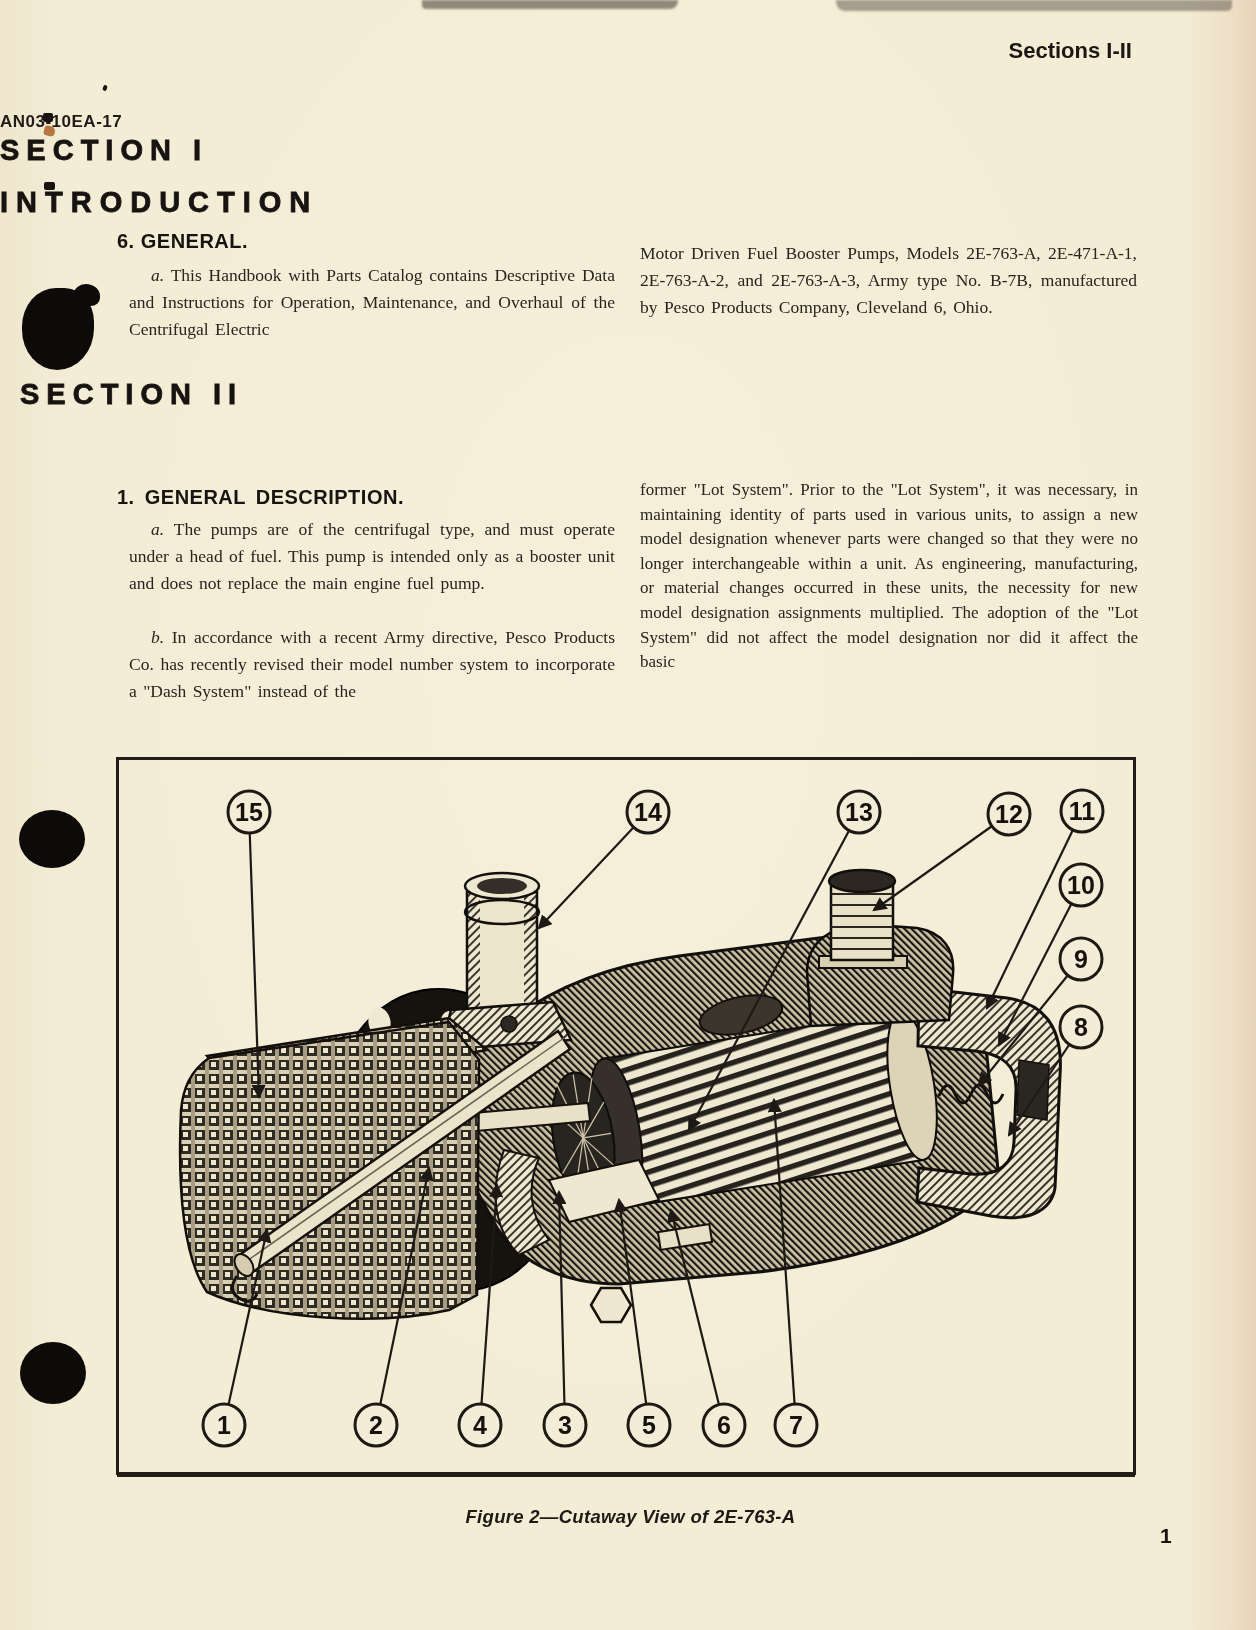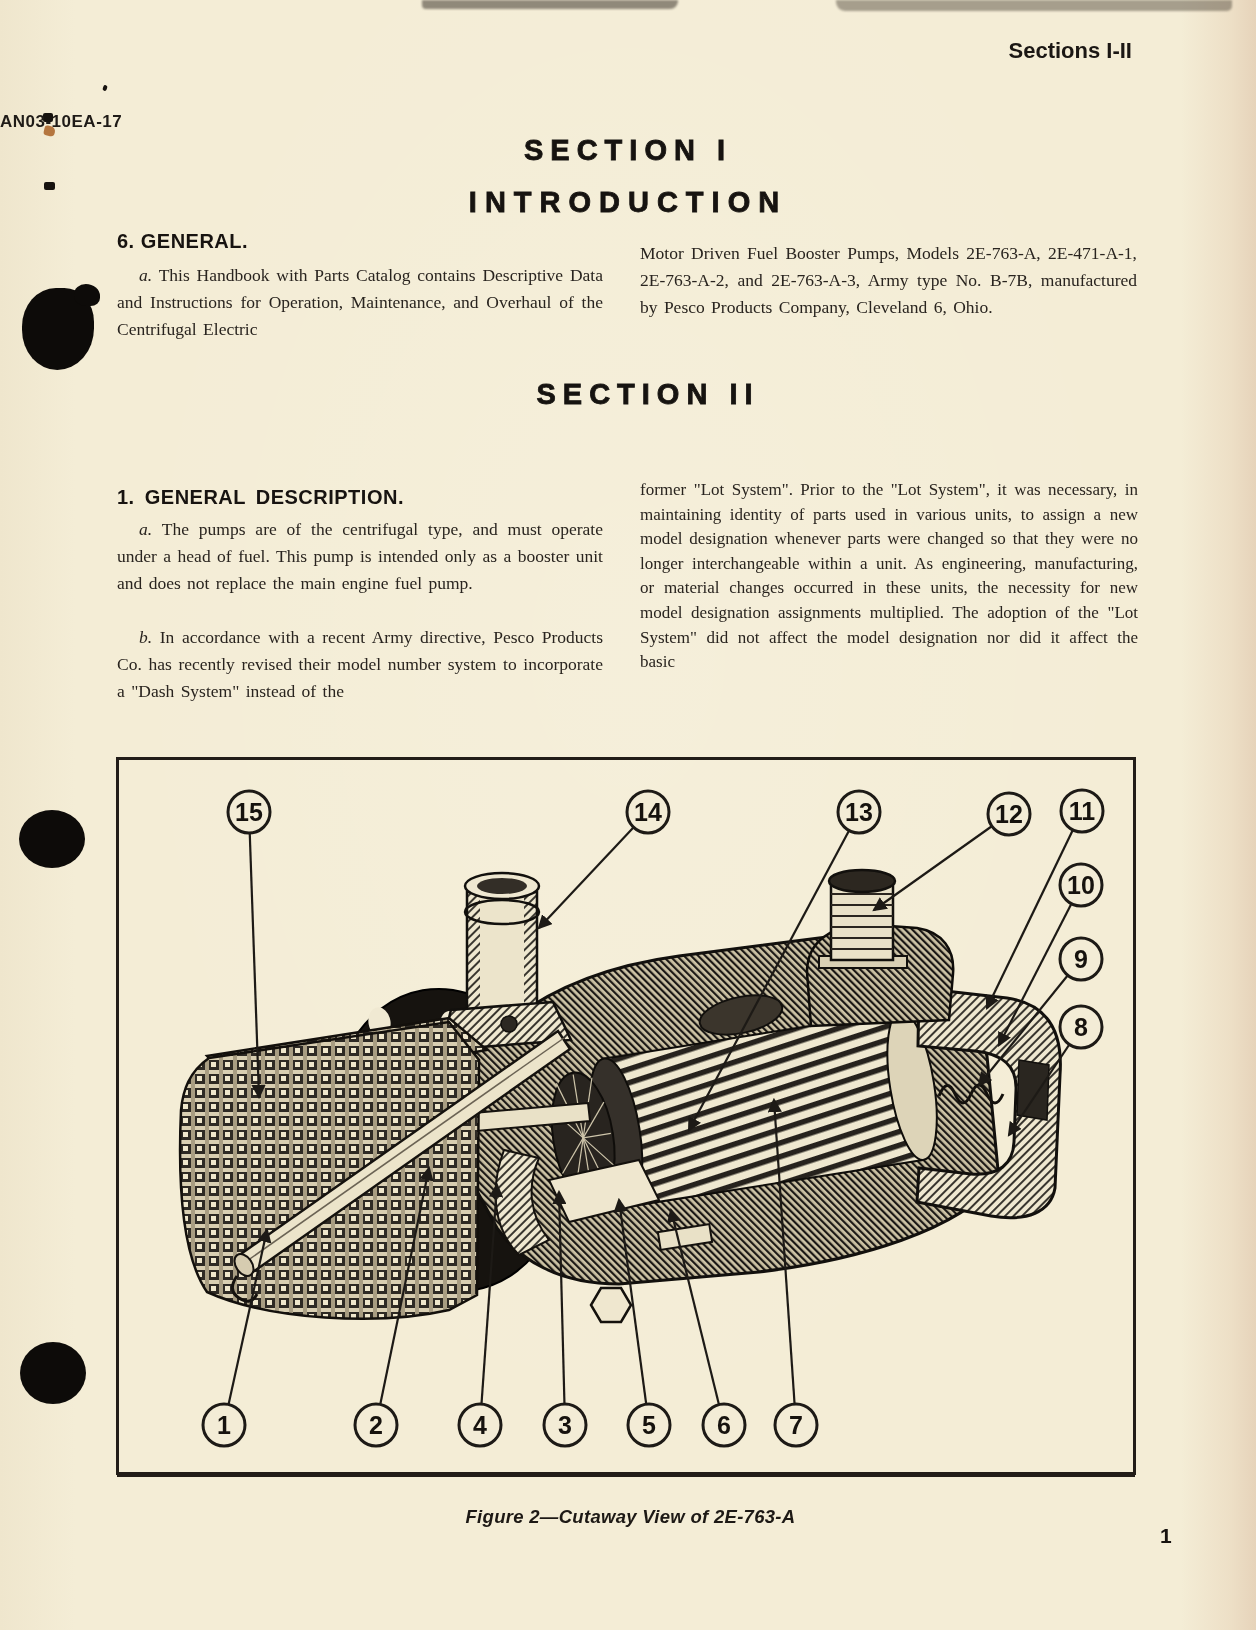--- a/index.html
+++ b/index.html
@@ -33,21 +33,21 @@
   .hdr-sections{
     position:absolute;top:38px;right:124px;
     font-family:"Liberation Sans", sans-serif;font-weight:700;font-size:22px;color:#1b1714;
   }
   .hdr-doc{
     position:absolute;top:72px;left:0;width:1140px;text-align:left;
     font-family:"Liberation Sans", sans-serif;font-weight:700;font-size:17px;letter-spacing:.5px;color:#1f1b17;margin-top:40px;
   }
   
   .sec-title{
-    position:absolute;left:0;width:1256px;text-align:center;
+    position:absolute;left:0;width:1256px;
     font-family:"Liberation Sans", sans-serif;font-weight:700;color:#161310;
     font-size:29px;letter-spacing:7px;
     -webkit-text-stroke:0.8px #161310;
   }
   .t-sec1{top:134px;}
   .t-int{top:186px;letter-spacing:8px;}
   .t-sec2{top:378px;margin-left:20px;}
   .t-desc{top:428px;letter-spacing:8px;}
   
   .col-head{
@@ -55,21 +55,21 @@
     font-family:"Liberation Sans", sans-serif;font-weight:700;font-size:20px;color:#171310;
     letter-spacing:.5px;
   }
   .h-gen{left:117px;top:230px;}
   .h-gendesc{left:117px;top:486px;word-spacing:4px;}
   .body-text{
     position:absolute;margin:0;
     font-size:17.5px;line-height:27px;text-align:justify;word-spacing:2px;color:#29241f;
   }
   .body-text .lead{font-style:italic;}
-  .p-ind{text-indent:22px;}
+  .p-ind{text-indent:22px;margin-left:12px;}
   .s1l{left:117px;top:262px;width:486px;}
   .s1r{left:640px;top:240px;width:497px;}
   .s2a{left:117px;top:516px;width:486px;}
   .s2b{left:117px;top:624px;width:486px;}
   .s2r{left:640px;top:478px;width:498px;line-height:24.6px;font-size:17px;}
   
   .fig-frame{
     position:absolute;left:116px;top:757px;width:1014px;height:712px;
     border:3px solid #221d18;
     box-shadow:0 3px 0 -1px #221d18;

